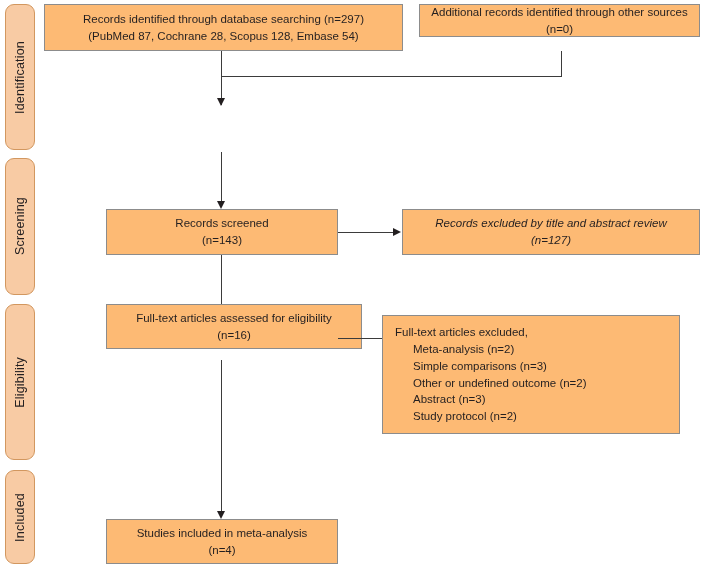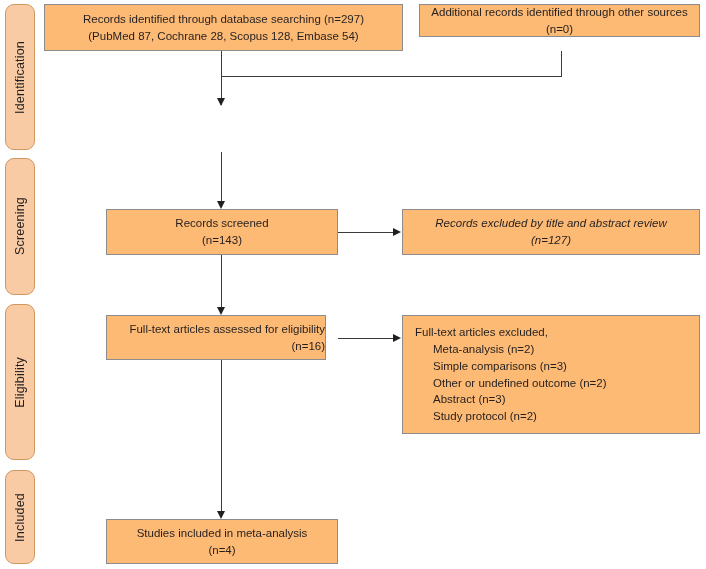--- a/index.html
+++ b/index.html
@@ -134,29 +134,29 @@
   <div class="arrow-right" style="left:393px; top:228px;"></div>
 
   <div class="box center" style="left:402px; top:209px; width:298px; height:46px;font-style:italic;">
     <div class="box-line">Records excluded by title and abstract review</div>
     <div class="box-line">(n=127)</div>
   </div>
 
   <div class="vline" style="left:221px; top:255px; height:53px;"></div>
   <div class="arrow-down" style="left:217px; top:307px;"></div>
 
-  <div class="box center" style="left:106px; top:315px; width:220px; height:45px;align-items:flex-end;">
+  <div class="box center" style="left:106px; top:304px; width:256px; height:45px;">
     <div class="box-line">Full-text articles assessed for eligibility</div>
     <div class="box-line">(n=16)</div>
   </div>
 
   <div class="hline" style="left:338px; top:338px; width:56px;"></div>
   <div class="arrow-right" style="left:393px; top:334px;"></div>
 
-  <div class="box left" style="left:402px; top:315px; width:298px; height:119px;">
+  <div class="box left" style="left:382px; top:315px; width:298px; height:119px;">
     <div class="box-line">Full-text articles excluded,</div>
     <div class="box-line indent">Meta-analysis (n=2)</div>
     <div class="box-line indent">Simple comparisons (n=3)</div>
     <div class="box-line indent">Other or undefined outcome (n=2)</div>
     <div class="box-line indent">Abstract (n=3)</div>
     <div class="box-line indent">Study protocol (n=2)</div>
   </div>
 
   <div class="vline" style="left:221px; top:360px; height:152px;"></div>
   <div class="arrow-down" style="left:217px; top:511px;"></div>

